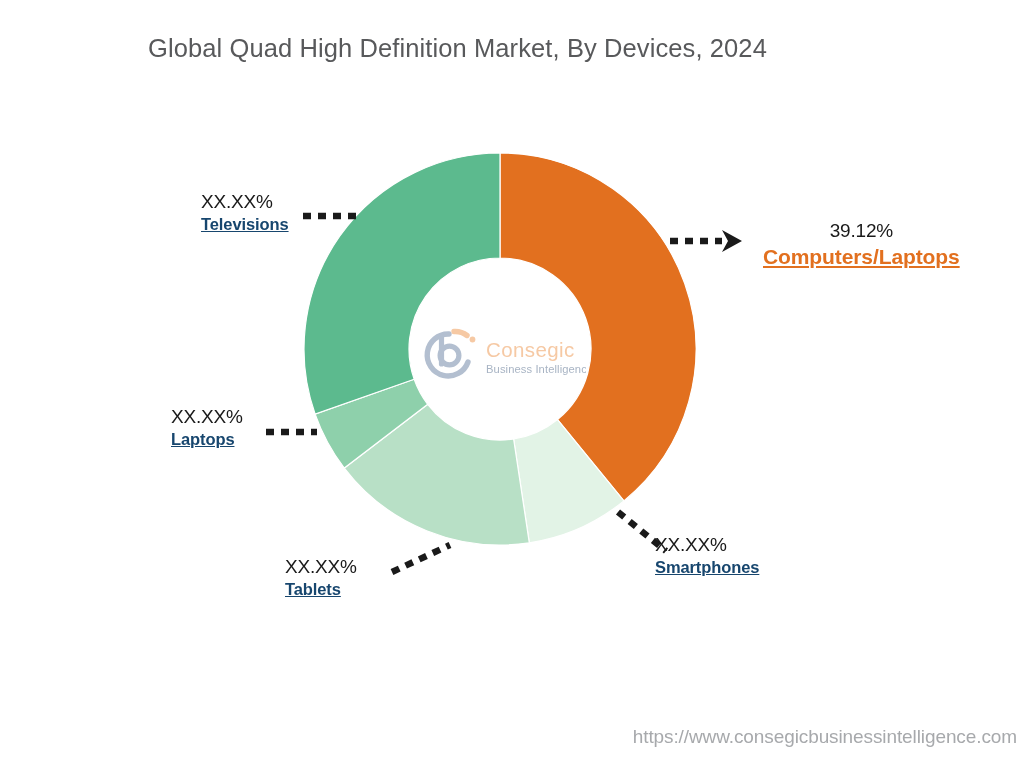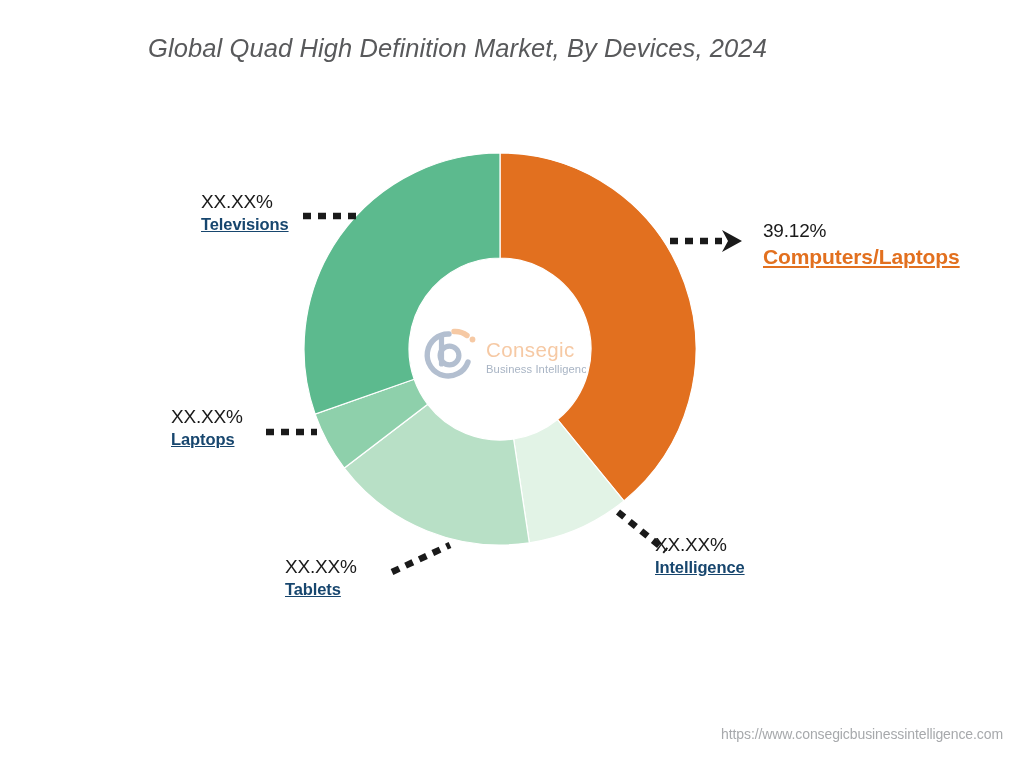--- a/index.html
+++ b/index.html
@@ -17,21 +17,20 @@
   }
   #chart-title {
     position: absolute;
     left: 148px;
     top: 34px;
     font-size: 25.5px;
     color: #58595b;
     font-weight: 400;
     letter-spacing: 0.1px;
     white-space: nowrap;
-    font-style: italic;
   }
   #donut-wrap {
     position: absolute;
     left: 0;
     top: 0;
     width: 1024px;
     height: 768px;
   }
   .callout-label {
     position: absolute;
@@ -51,41 +50,41 @@
     line-height: 1.3;
     letter-spacing: -0.1px;
     text-decoration: underline;
   }
   .callout-name.accent {
     color: #e2701f;
     font-size: 21px;
   }
   
   #label-televisions { left: 201px; top: 190px; text-align: left; }
-  #label-computers   { left: 763px; top: 219px; text-align: left; }
+  #label-computers   { left: 763px; top: 219px; text-align: center; }
   #label-cameras     { left: 171px; top: 405px; text-align: left; }
   #label-tablets     { left: 285px; top: 555px; text-align: left; }
   #label-smartphones { left: 655px; top: 533px; text-align: left; }
 
   #label-tablets .callout-name { text-align: left; }
   #label-televisions .callout-name { text-align: left; }
 
   #watermark {
     position: absolute;
     left: 418px;
     top: 322px;
     width: 168px;
     height: 62px;
     pointer-events: none;
   }
   #footer-url {
     position: absolute;
-    right: 21px;
+    right: 7px;
     top: 726px;
-    font-size: 14px;
+    font-size: 19px;
     color: #a7a9ac;
     letter-spacing: -0.1px;
     white-space: nowrap;
   }
 </style>
 </head>
 <body>
 
 <div id="chart-title">Global Quad High Definition Market, By Devices, 2024</div>
 
@@ -127,21 +126,21 @@
   <div class="callout-name">Laptops</div>
 </div>
 
 <div class="callout-label" id="label-tablets">
   <div class="callout-pct">XX.XX%</div>
   <div class="callout-name">Tablets</div>
 </div>
 
 <div class="callout-label" id="label-smartphones">
   <div class="callout-pct">XX.XX%</div>
-  <div class="callout-name">Intelligence</div>
+  <div class="callout-name">Smartphones</div>
 </div>
 
 <svg id="watermark" viewBox="0 0 168 62" xmlns="http://www.w3.org/2000/svg">
 
   <g>
     <path d="M31 12 A21 21 0 1 0 50 40" fill="none" stroke="#b3bfd0" stroke-width="5.4" stroke-linecap="round"></path>
     <path d="M23.5 13.5 L23.5 42" fill="none" stroke="#b3bfd0" stroke-width="5.2" stroke-linecap="round"></path>
     <circle cx="31.5" cy="33.5" r="9.4" fill="none" stroke="#b3bfd0" stroke-width="5.2"></circle>
     <path d="M36 9.5 A19 19 0 0 1 49 13.5" fill="none" stroke="#f6c9a4" stroke-width="5.4" stroke-linecap="round"></path>
     <circle cx="54.5" cy="17.5" r="2.9" fill="#f6c9a4"></circle>

